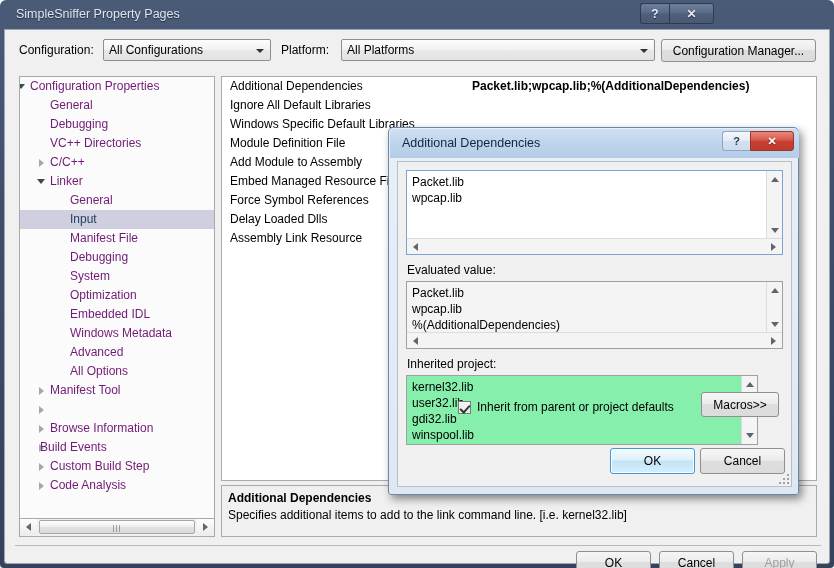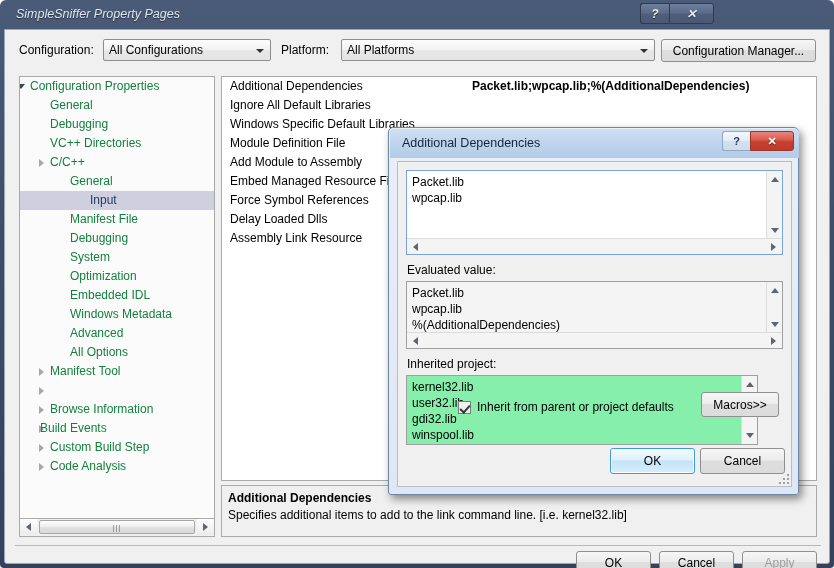--- a/index.html
+++ b/index.html
@@ -17,21 +17,21 @@
     position: absolute;
     left: 0; top: 0;
     width: 834px; height: 568px;
     background: linear-gradient(180deg, #4a5b78 0%, #3d4d68 45%, #34425c 100%);
     border-radius: 6px 6px 4px 4px;
     padding: 0;
   }
   #titlebar {
     position: absolute;
     left: 0; top: 0;
-    width: 722px; height: 31px; font-style: italic;
+    width: 722px; height: 31px;
   }
   #title-text {
     position: absolute;
     left: 16px; top: 7px;
     font-size: 12.5px;
     color: #dfe6f0;
     text-shadow: 0 1px 1px rgba(0,0,0,.5);
     white-space: nowrap;
   }
   .caption-btns {
@@ -115,21 +115,21 @@
     width: 196px; height: 443px;
     background: #fbfbfb;
     border: 1px solid #a9a9a9;
     overflow: hidden;
   }
   .tnode {
     position: relative;
     height: 19px;
     line-height: 19px;
     font-size: 12px;
-    color: #15803d;
+    color: #701a75;
     white-space: nowrap;
     padding-left: 0;
     cursor: default;
   }
   .tnode.selected {
     background: #cfcfe0;
     color: #1e3a5f;
   }
   .tnode .tw {
     position: absolute;
@@ -481,22 +481,25 @@
     <div id="tree-panel">
         <div class="tnode"><span class="tw" style="left: -6px;">
             <span class="tri-open"></span>
           </span><span style="margin-left: 10px;">Configuration Properties</span></div>
         <div class="tnode"><span class="tw" style="left: 14px;"></span><span style="margin-left: 30px;">General</span></div>
         <div class="tnode"><span class="tw" style="left: 14px;"></span><span style="margin-left: 30px;">Debugging</span></div>
         <div class="tnode"><span class="tw" style="left: 14px;"></span><span style="margin-left: 30px;">VC++ Directories</span></div>
         <div class="tnode"><span class="tw" style="left: 14px;">
             <span class="tri-closed"></span>
           </span><span style="margin-left: 30px;">C/C++</span></div>
+        <div class="tnode"><span class="tw" style="left: 14px;">
+            <span class="tri-open"></span>
+          </span><span style="margin-left: 30px;">Linker</span></div>
         <div class="tnode"><span class="tw" style="left: 34px;"></span><span style="margin-left: 50px;">General</span></div>
-        <div class="tnode selected"><span class="tw" style="left: 34px;"></span><span style="margin-left: 70px;">Input</span></div>
+        <div class="tnode selected"><span class="tw" style="left: 34px;"></span><span style="margin-left: 50px;">Input</span></div>
         <div class="tnode"><span class="tw" style="left: 34px;"></span><span style="margin-left: 50px;">Manifest File</span></div>
         <div class="tnode"><span class="tw" style="left: 34px;"></span><span style="margin-left: 50px;">Debugging</span></div>
         <div class="tnode"><span class="tw" style="left: 34px;"></span><span style="margin-left: 50px;">System</span></div>
         <div class="tnode"><span class="tw" style="left: 34px;"></span><span style="margin-left: 50px;">Optimization</span></div>
         <div class="tnode"><span class="tw" style="left: 34px;"></span><span style="margin-left: 50px;">Embedded IDL</span></div>
         <div class="tnode"><span class="tw" style="left: 34px;"></span><span style="margin-left: 50px;">Windows Metadata</span></div>
         <div class="tnode"><span class="tw" style="left: 34px;"></span><span style="margin-left: 50px;">Advanced</span></div>
         <div class="tnode"><span class="tw" style="left: 34px;"></span><span style="margin-left: 50px;">All Options</span></div>
         <div class="tnode"><span class="tw" style="left: 14px;">
             <span class="tri-closed"></span>

